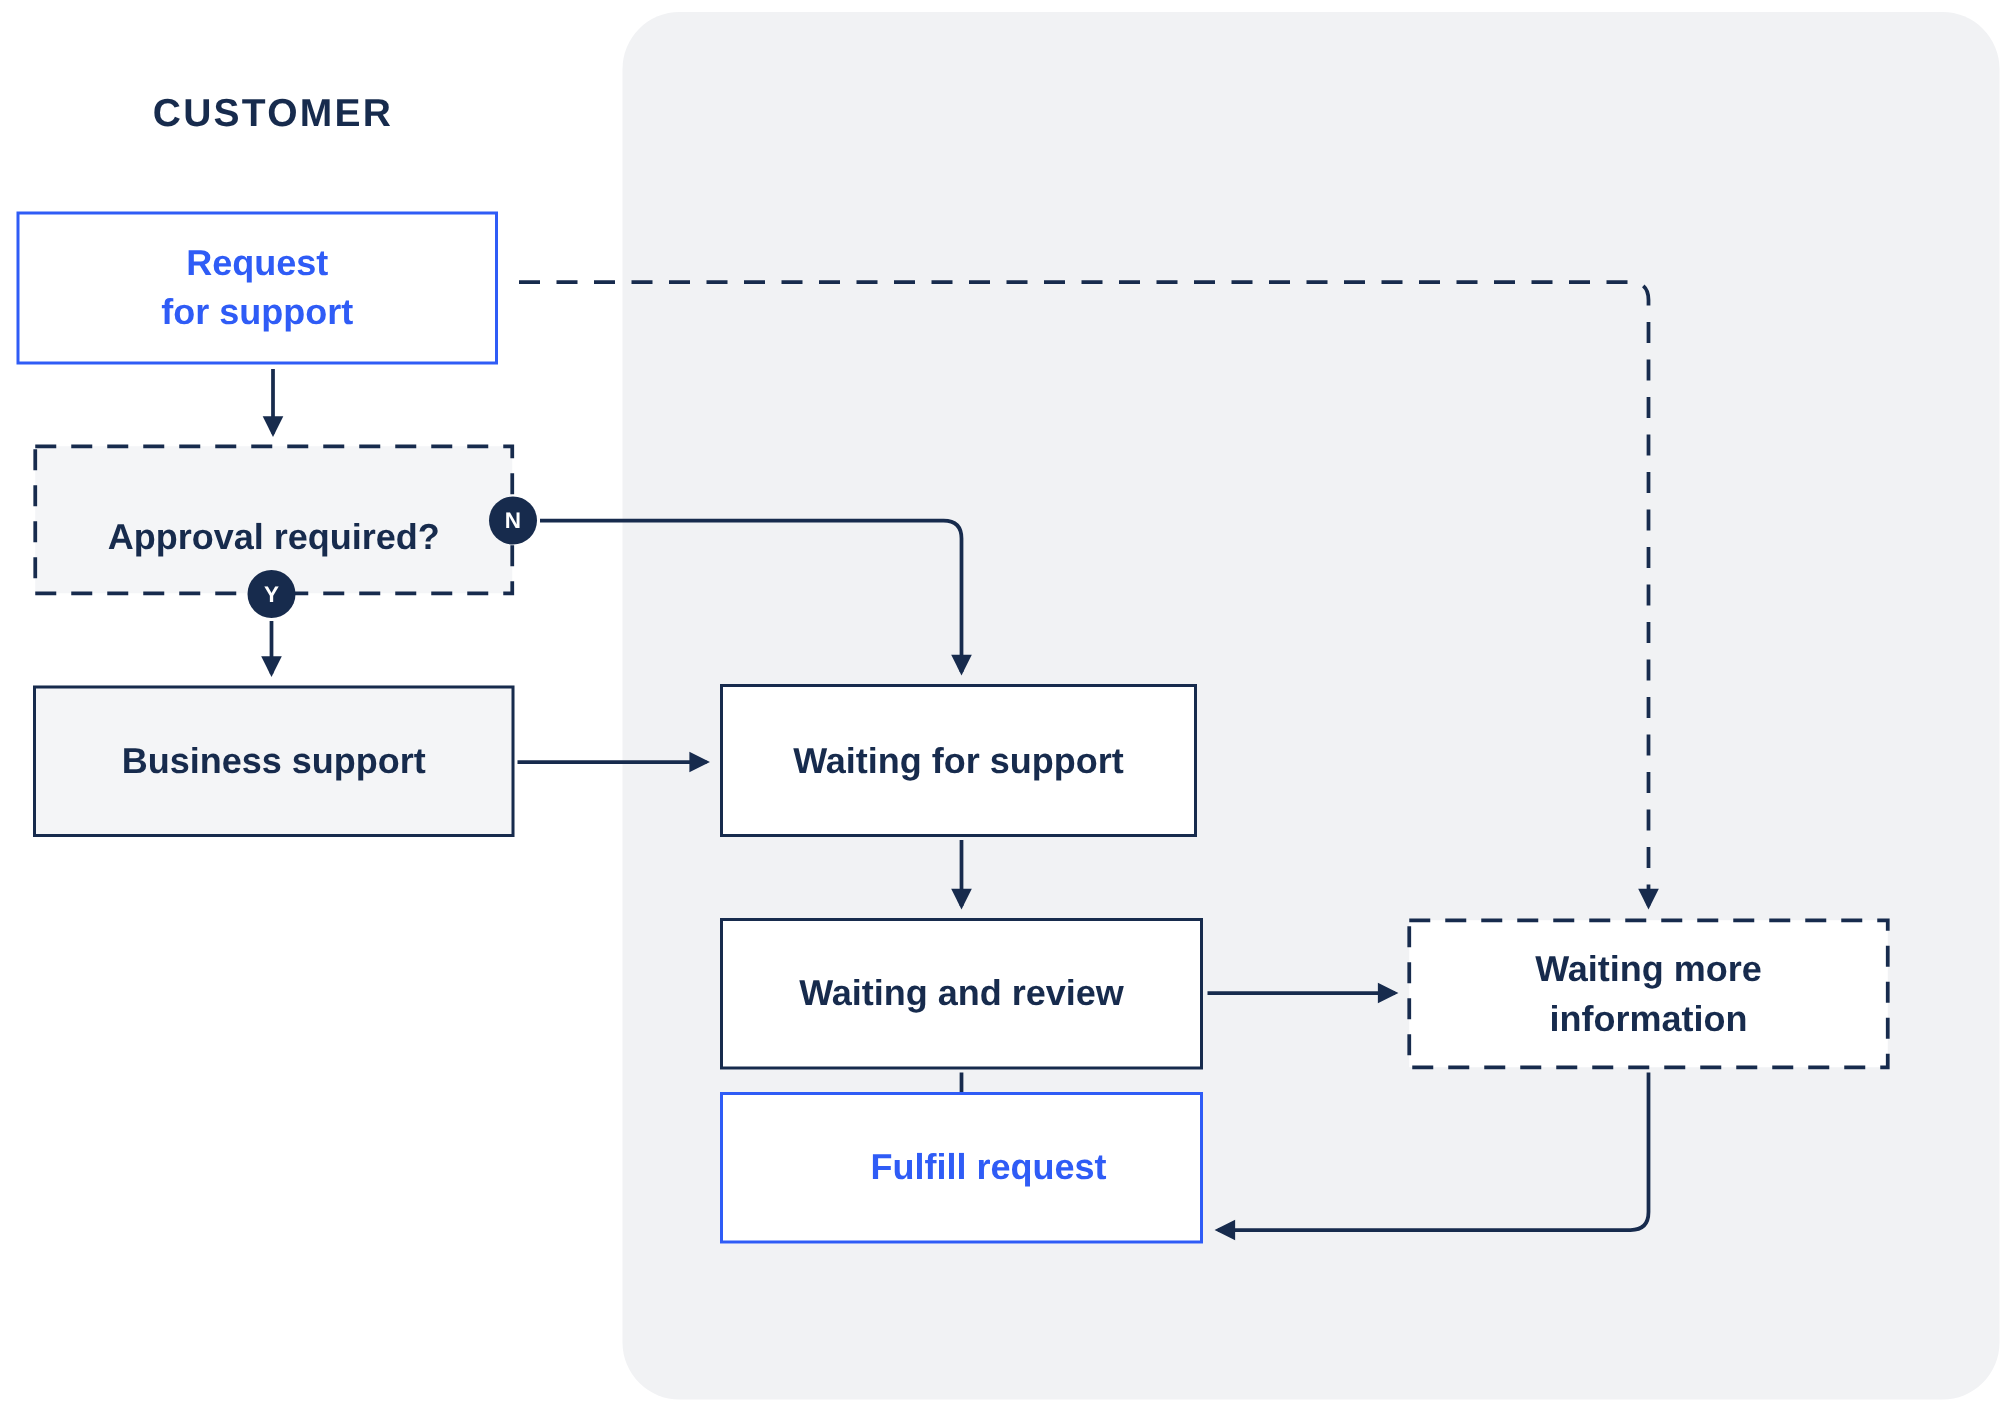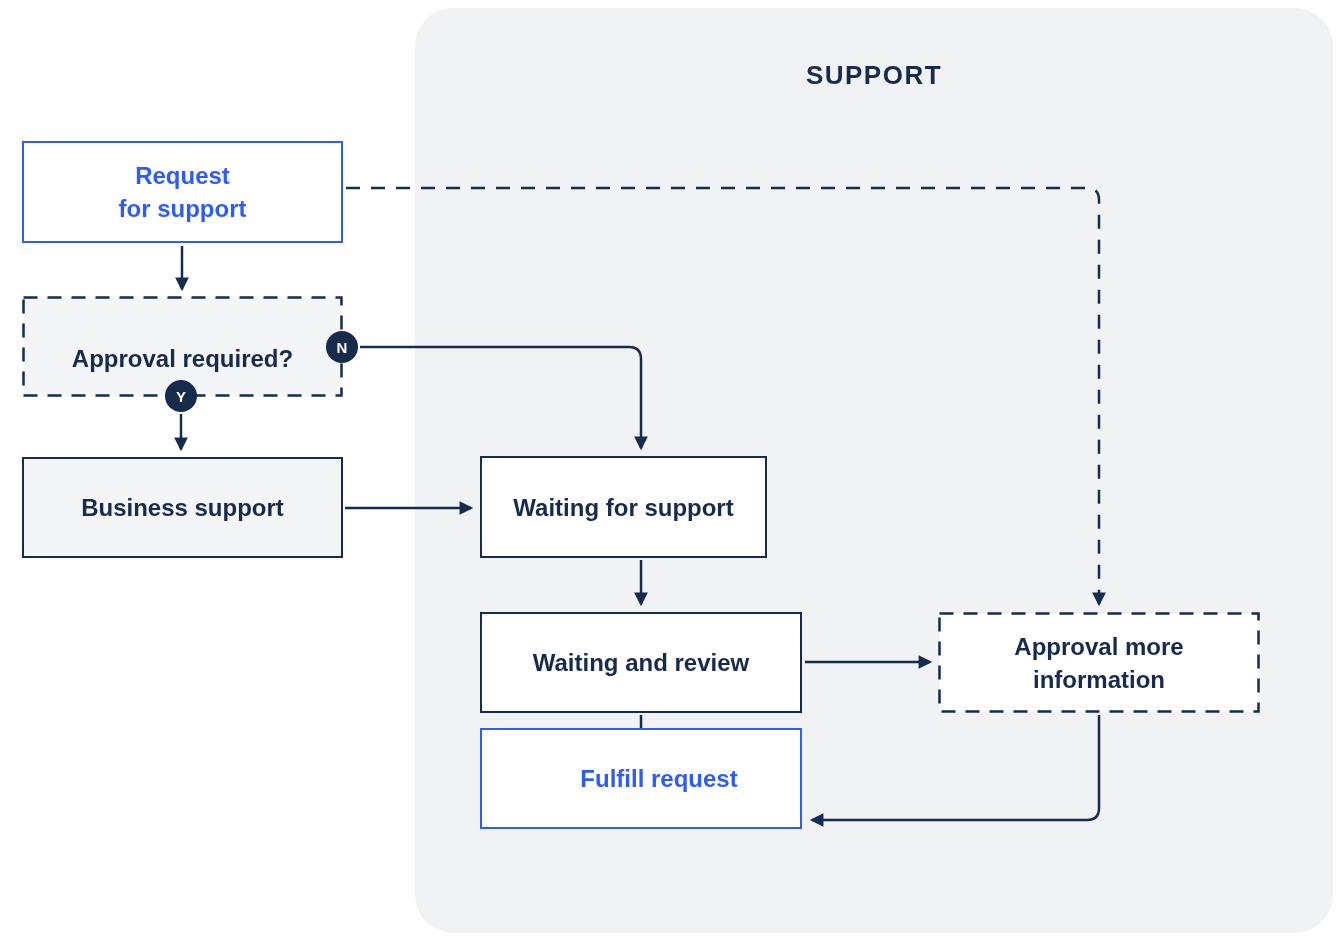--- a/index.html
+++ b/index.html
@@ -56,24 +56,24 @@
     font-size: 24px;
     font-weight: 600;
     line-height: 33px;
     color: #172B4D;
   }
   .node.solid-navy { border: 2.5px solid #172B4D; background: #ffffff; }
   .node.solid-blue { border: 2.5px solid #2F5CF6; background: #ffffff; color: #2F5CF6; }
   .node.bg-gray    { background: #F4F5F7; }
   .node.no-border  { border: none; background: transparent; }
 
-  .node.request  { left: 22px;  top: 141px; width: 321px; height: 102px; }
+  .node.request  { left: 11px;  top: 141px; width: 321px; height: 102px; }
   .node.approval { left: 22px;  top: 308px; width: 321px; height: 101px; }
   .node.business { left: 22px;  top: 457px; width: 321px; height: 101px; }
-  .node.waiting  { left: 480px; top: 456px; width: 287px; height: 102px; text-align: center; }
+  .node.waiting  { left: 480px; top: 456px; width: 318px; height: 102px; text-align: center; }
   .node.assign   { left: 480px; top: 612px; width: 322px; height: 101px; }
   .node.pending  { left: 938px; top: 612px; width: 322px; height: 101px; }
   .node.fulfill  { left: 480px; top: 728px; width: 322px; height: 101px; padding-left: 36px; }
 
   .badge {
     position: absolute;
     width: 32px;
     height: 32px;
     border-radius: 50%;
     background: #172B4D;
@@ -87,22 +87,22 @@
   .badge.n { left: 326px; top: 331px; }
   .badge.y { left: 165px; top: 380px; }
 </style>
 </head>
 <body>
 
 <div class="canvas">
 
   <div class="lane-bg"></div>
 
+  <div class="lane-title customer">CUSTOMER</div>
 
-  <div class="lane-title support">SUPPORT</div>
 
   <svg class="overlay" viewBox="0 0 1344 944" xmlns="http://www.w3.org/2000/svg">
     <defs>
       <marker id="ah" markerUnits="userSpaceOnUse" markerWidth="16" markerHeight="16" viewBox="0 0 14 14" refX="11" refY="7" orient="auto">
         <path d="M1 1 L13 7 L1 13 Z" fill="#172B4D"></path>
       </marker>
     </defs>
 
     <rect x="23.5" y="297.5" width="318" height="98" fill="#F4F5F7" stroke="#172B4D" stroke-width="2.5" stroke-dasharray="14 10"></rect>
     <rect x="939.5" y="613.5" width="319" height="98" fill="#ffffff" stroke="#172B4D" stroke-width="2.5" stroke-dasharray="14 10"></rect>
@@ -141,21 +141,21 @@
 
   <div class="node waiting solid-navy">
     <span>Waiting for support</span>
   </div>
 
   <div class="node assign solid-navy">
     <span>Waiting and review</span>
   </div>
 
   <div class="node pending no-border">
-    <span>Approval more</span>
+    <span>Waiting more</span>
     <span>information</span>
   </div>
 
   <div class="node fulfill solid-blue">
     <span>Fulfill request</span>
   </div>
 
   <div class="badge n">N</div>
   <div class="badge y">Y</div>
 

